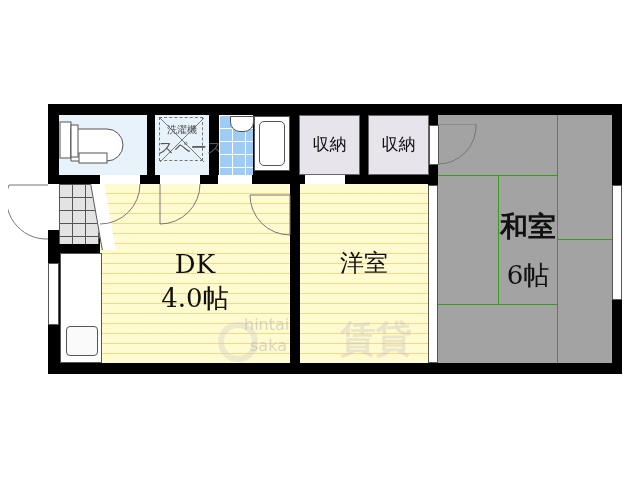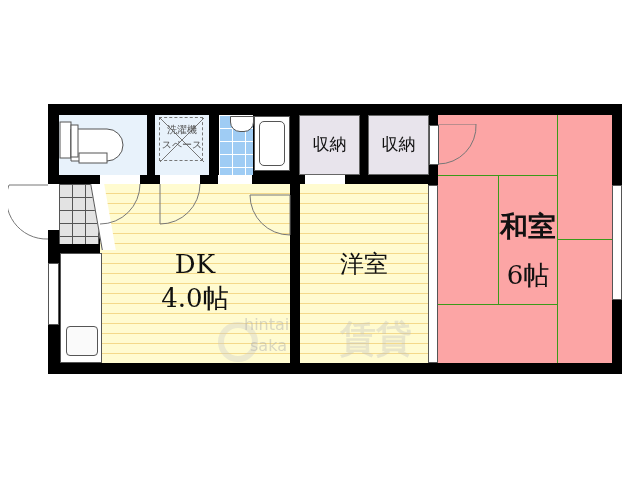--- a/index.html
+++ b/index.html
@@ -2,21 +2,21 @@
 <html><head>
 <meta charset="utf-8">
 <style>
   html,body{margin:0;padding:0;background:#ffffff;}
   body{width:640px;height:480px;position:relative;overflow:hidden;font-family:"DejaVu Serif",serif;}
   .abs{position:absolute;box-sizing:border-box;}
   .wall{background:#000;}
   .room-yellow{background:#fffbd0;background-image:repeating-linear-gradient(to bottom, transparent 0px, transparent 9px, #f4d98a 9px, #f4d98a 10px);}
   .room-blue{background:#e8f2fb;}
   .room-gray{background:#e8e4ec;border:1px solid #666;}
-  .room-tatami{background:#fca5a5;}
+  .room-tatami{background:#a3a3a3;}
   .tile-blue{background:#9fccf4;background-image:linear-gradient(#fff 1px, transparent 1px),linear-gradient(90deg,#fff 1px, transparent 1px);background-size:13px 13px;}
   .tile-gray{background:#e3e3e3;background-image:linear-gradient(#555 1px, transparent 1px),linear-gradient(90deg,#555 1px, transparent 1px);background-size:13px 13px;}
   .opening{background:#fff;}
   .label{position:absolute;text-align:center;color:#111;line-height:1.15;white-space:nowrap;}
   .tline{position:absolute;background:#3a9a1a;}
   .win{position:absolute;background:#fff;border:1px solid #555;box-sizing:border-box;}
 </style>
 </head>
 <body>
 
@@ -30,21 +30,21 @@
     <rect x="20" y="42" width="28" height="10" fill="#fff" stroke="#555" transform="translate(0,-4)"></rect>
   </svg>
 </div>
 <div class="abs room-blue" style="left:155px;top:115px;width:54px;height:60px;padding-left:44px;">
   <div class="abs" style="left:4px;top:2px;width:44px;height:44px;border:1px dashed #777;">
     <svg width="44" height="44" style="position:absolute;left:0;top:0">
         <line x1="0" y1="0" x2="44" y2="44" stroke="#777"></line>
         <line x1="44" y1="0" x2="0" y2="44" stroke="#777"></line>
       </svg>
     <div class="label" style="left:0;top:6px;width:44px;font-size:10px;font-family:'DejaVu Sans',sans-serif;color:#555;">洗濯機</div>
-    <div class="label" style="left:-2px;top:21px;width:48px;font-size:10px;font-family:'DejaVu Sans',sans-serif;color:#555;">スペース</div>
+    <div class="label" style="left:-2px;top:21px;width:48px;font-size:16px;font-family:'DejaVu Sans',sans-serif;color:#555;">スペース</div>
   </div>
 </div>
 <div class="abs tile-blue" style="left:219px;top:115px;width:34px;height:60px;"></div>
 <div class="abs" style="left:230px;top:116px;width:24px;height:16px;background:#fff;border:1px solid #555;border-radius:0 0 10px 10px;"></div>
 <div class="abs" style="left:254px;top:116px;width:36px;height:55px;background:#fff;border:1px solid #555;">
   <div class="abs" style="left:4px;top:4px;width:26px;height:45px;border:1px solid #555;border-radius:5px;"></div>
 </div>
 <div class="abs room-gray" style="left:299px;top:115px;width:61px;height:60px;">
   <div class="label" style="left:0;top:19px;width:59px;font-size:17px;font-family:'DejaVu Sans',sans-serif;">収納</div>
 </div>
@@ -76,21 +76,21 @@
 </div>
 
 <div class="abs tile-gray" style="left:59px;top:184px;width:40px;height:60px;"></div>
 <div class="abs" style="left:96px;top:184px;width:14px;height:66px;background:#fff;border-left:1px solid #555;transform:skewX(10deg);"></div>
 <div class="abs opening" style="left:48px;top:184px;width:11px;height:46px;"></div>
 <svg width="52" height="60" style="position:absolute;left:8px;top:184px">
     <path d="M40 1 H1 A40 40 0 0 0 40 55" fill="none" stroke="#777"></path>
   </svg>
 
 <div class="abs room-yellow" style="left:300px;top:184px;width:128px;height:179px;">
-  <div class="label" style="left:0;top:66px;width:128px;font-size:24px;font-family:Liberation Sans, sans-serif;">洋室</div>
+  <div class="label" style="left:0;top:66px;width:128px;font-size:24px;font-family:Liberation Serif, serif;">洋室</div>
 </div>
 <div class="abs wall" style="left:290px;top:184px;width:10px;height:180px;"></div>
 
 <div class="abs opening" style="left:100px;top:175px;width:40px;height:9px;"></div>
 <div class="abs opening" style="left:160px;top:175px;width:40px;height:9px;"></div>
 <div class="abs opening" style="left:218px;top:175px;width:34px;height:9px;"></div>
 <div class="abs opening" style="left:305px;top:175px;width:40px;height:9px;"></div>
 <svg width="200" height="60" style="position:absolute;left:100px;top:183px">
   <path d="M40 1 A40 40 0 0 1 0 41" fill="none" stroke="#777"></path>
   <path d="M60 1 V41 A40 40 0 0 0 100 1" fill="none" stroke="#777"></path>

